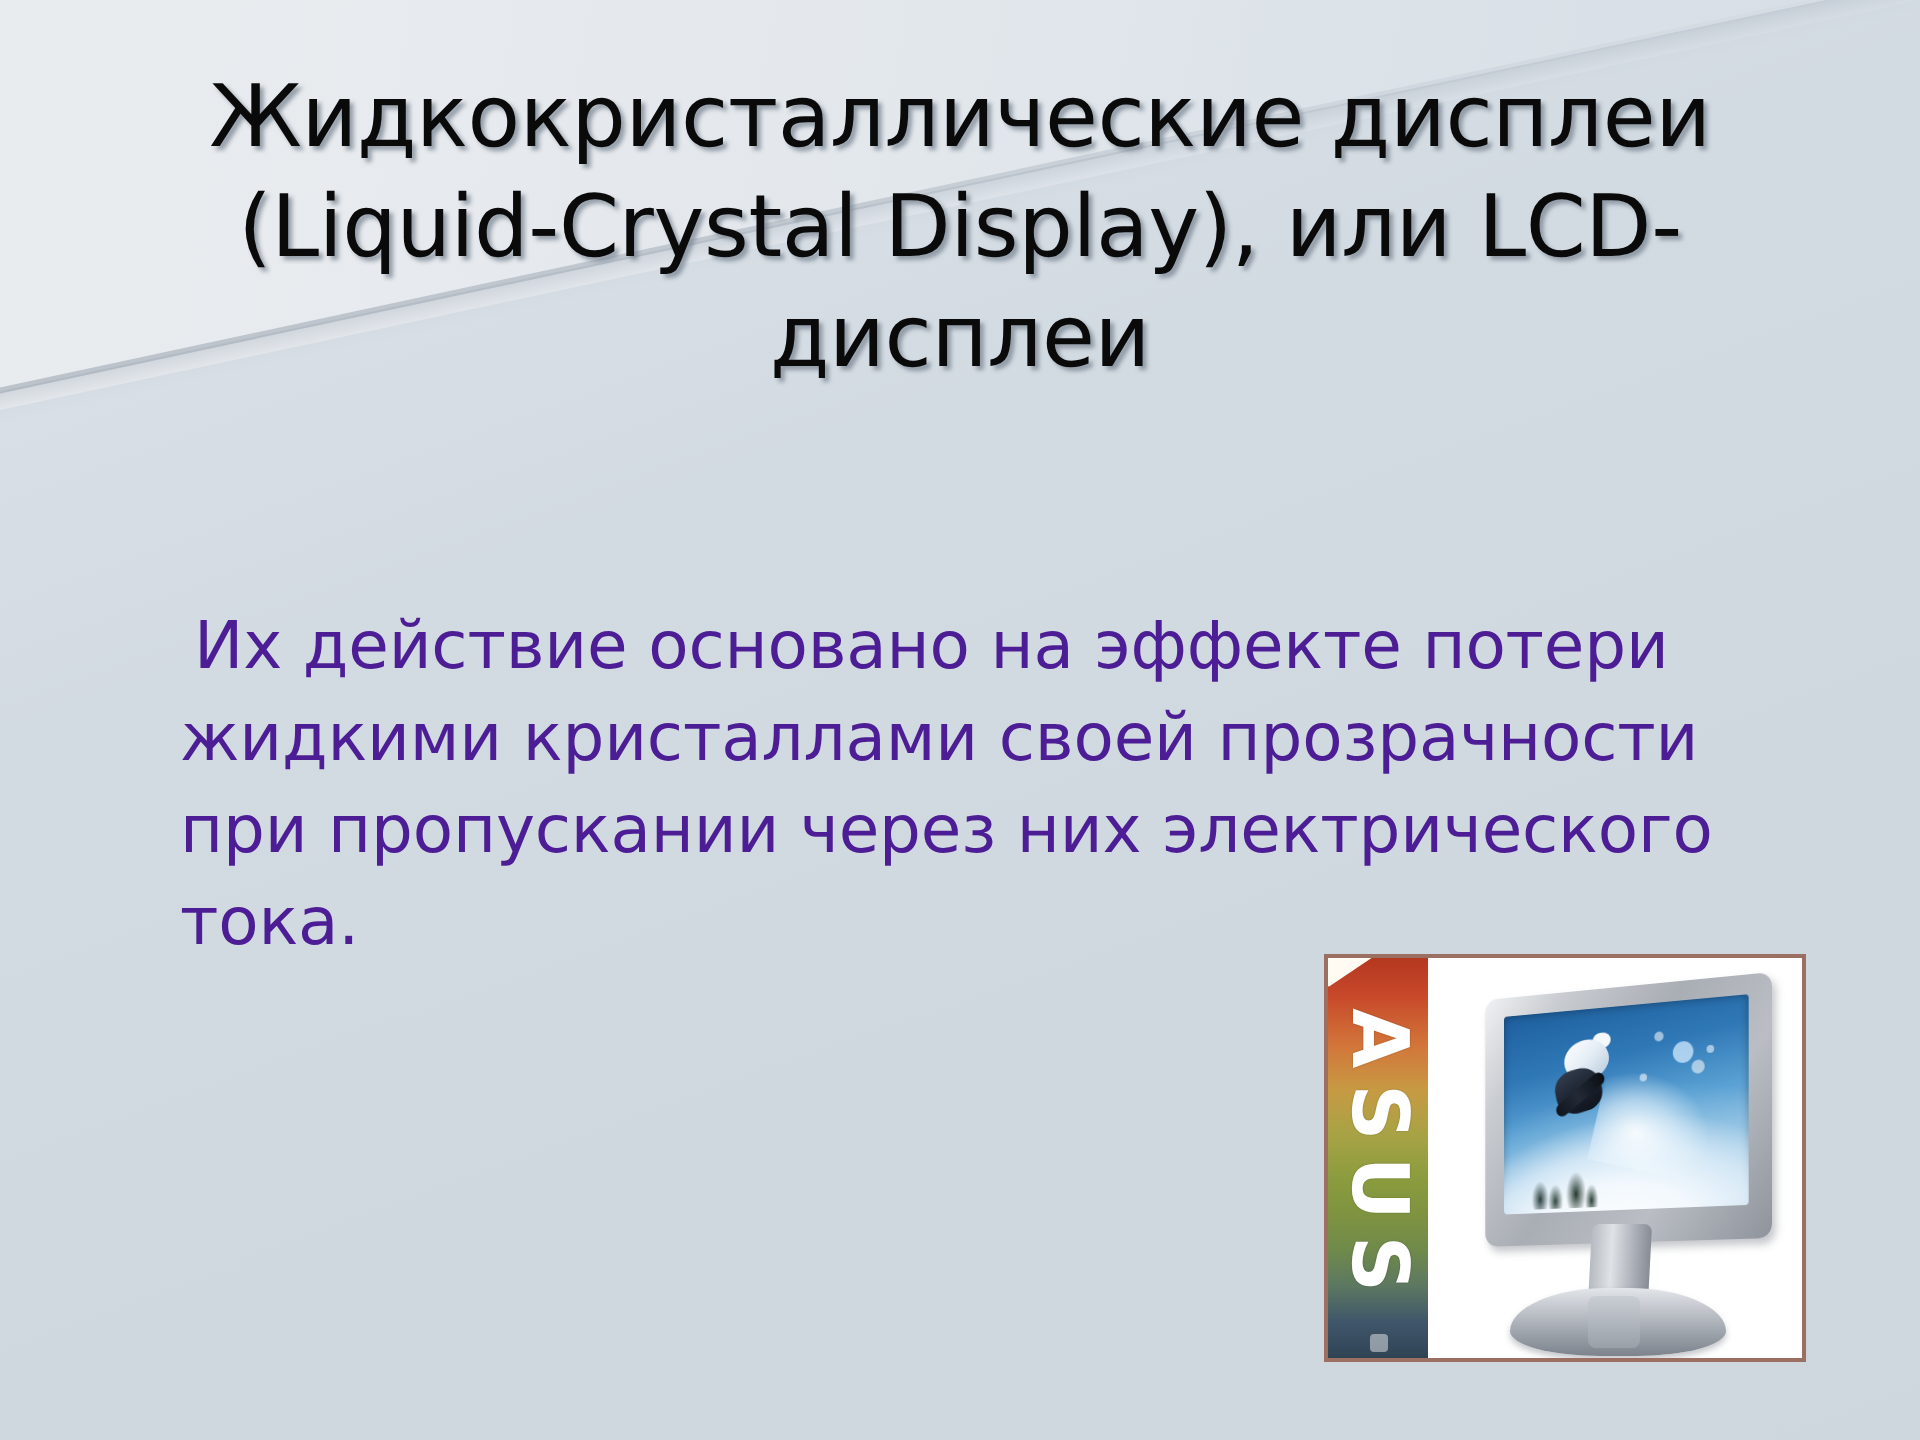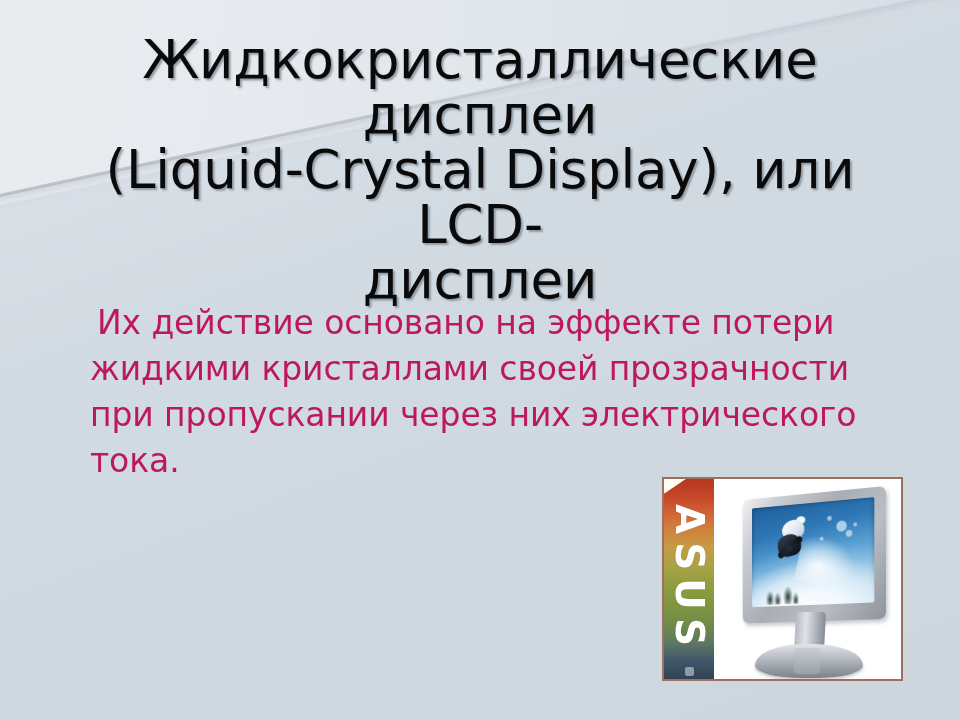--- a/index.html
+++ b/index.html
@@ -55,35 +55,35 @@
   }
 
   
   .title-block {
     position: absolute;
     left: 52px;
     top: 32px;
     width: 856px;
     text-align: center;
     color: #0a0a0a;
-    font-size: 53px;
+    font-size: 43px;
     line-height: 55px;
     font-weight: 400;
     letter-spacing: -0.2px;
     text-shadow: 2px 2px 2px rgba(120,132,146,0.75);
     white-space: pre-line;
   }
 
   
   .body-block {
     position: absolute;
     left: 90px;
     top: 300px;
     width: 790px;
-    color: #be185d;
+    color: #4c1d95;
     font-size: 33px;
     line-height: 46px;
     font-weight: 400;
     letter-spacing: -0.1px;
     text-indent: 7px;
     text-align: left;
     white-space: pre-line;
   }
 
   

